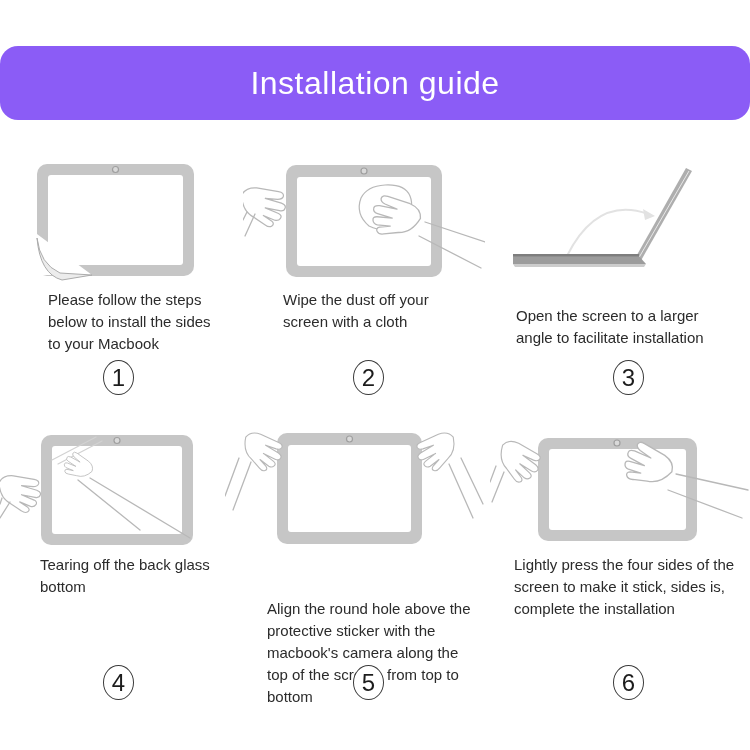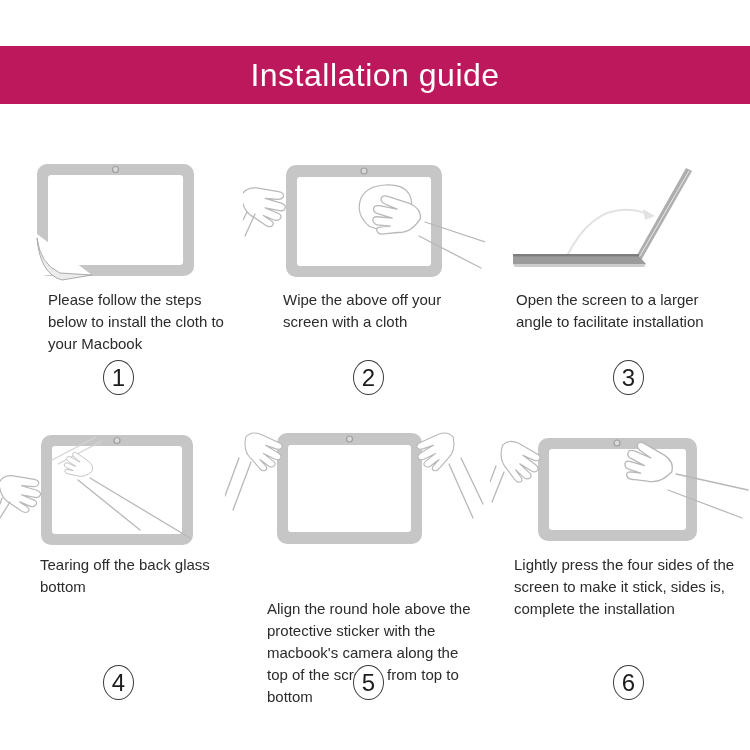--- a/index.html
+++ b/index.html
@@ -1,42 +1,42 @@
 <!DOCTYPE html>
 <html><head>
 <meta charset="utf-8">
 <style>
   html,body{margin:0;padding:0;}
   body{
     width:750px;height:750px;background:#ffffff;position:relative;overflow:hidden;
     font-family:"Liberation Sans",sans-serif;
   }
   .header{
-    position:absolute;left:0;top:46px;width:750px;height:58px;background:#be185d;
-    display:flex;align-items:center;justify-content:center;
+    position:absolute;left:0;top:46px;width:750px;height:74px;background:#8b5cf6;
+    display:flex;align-items:center;justify-content:center;border-radius:18px;
   }
   .header .title{color:#ffffff;font-size:32px;font-weight:400;letter-spacing:.5px;}
   .ill{position:absolute;}
   .caption{position:absolute;font-size:15px;line-height:22px;color:#2b2b2b;}
   .num{
     position:absolute;width:29px;height:33px;border:1.5px solid #3a3a3a;border-radius:50%;
     display:flex;align-items:center;justify-content:center;
     font-size:24px;color:#1c1c1c;background:#fff;
   }
   
   .ill1{left:36px;top:160px;}
   .ill2{left:243px;top:156px;}
   .ill3{left:505px;top:158px;}
   .ill4{left:0px;top:426px;}
   .ill5{left:225px;top:424px;}
   .ill6{left:490px;top:424px;}
   
   .cap1{left:48px;top:289px;width:178px;}
   .cap2{left:283px;top:289px;width:186px;}
-  .cap3{left:516px;top:289px;width:190px;}
+  .cap3{left:516px;top:305px;width:190px;}
   .cap4{left:40px;top:554px;width:182px;}
   .cap5{left:267px;top:554px;width:210px;margin-top:44px;}
   .cap6{left:514px;top:554px;width:234px;}
   
   .num1{left:103px;top:360px;}
   .num2{left:353px;top:360px;}
   .num3{left:613px;top:360px;}
   .num4{left:103px;top:665px;}
   .num5{left:353px;top:665px;}
   .num6{left:613px;top:665px;}
@@ -66,38 +66,38 @@
 <div>
   <div class="ill ill1">
     <svg width="170" height="122" viewBox="0 0 170 122">
       <rect class="frame" x="1" y="4" width="157" height="112" rx="10"></rect>
       <rect class="scr" x="12" y="15" width="135" height="90" rx="3"></rect>
       <circle class="cam" cx="79.5" cy="9.5" r="3"></circle>
       <path d="M1 74 L56 115 L1 115 Z" fill="#ffffff"></path>
       <path d="M1 78 Q4 104 24 113 L56 115 L26 120 Q4 114 1 78 Z" fill="#ececec" stroke="#ababab" stroke-width="1" stroke-linejoin="round"></path>
     </svg>
   </div>
-  <div class="caption cap1">Please follow the steps below to install the cloth to your Macbook</div>
+  <div class="caption cap1">Please follow the steps below to install the sides to your Macbook</div>
   <div class="num num1">1</div>
 </div>
 
 <div>
   <div class="ill ill2">
     <svg width="242" height="134" viewBox="0 0 242 134">
       <rect class="frame" x="43" y="9" width="156" height="112" rx="10"></rect>
       <rect class="scr" x="54" y="21" width="134" height="89" rx="3"></rect>
       <circle class="cam" cx="121" cy="15" r="3"></circle>
       <use href="#glove" class="glove" transform="translate(46,30) scale(-0.95,0.95)"></use>
       <path class="ln" d="M4 56 L0 64 M12 58 L2 80"></path>
       <path class="cloth" d="M118 42 Q124 30 142 29 Q162 28 167 40 Q172 52 162 70 Q142 78 126 70 Q112 58 118 42 Z"></path>
       <use href="#glove" class="glove" transform="translate(138,30) rotate(28)"></use>
       <path class="ln" d="M182 66 L242 86 M176 80 L238 112"></path>
     </svg>
   </div>
-  <div class="caption cap2">Wipe the above off your screen with a cloth</div>
+  <div class="caption cap2">Wipe the dust off your screen with a cloth</div>
   <div class="num num2">2</div>
 </div>
 
 <div>
   <div class="ill ill3">
     <svg width="215" height="120" viewBox="0 0 215 120">
       <path class="arrow" d="M62 98 Q92 38 143 56"></path>
       <polygon points="150,58 138,51 140,62" fill="#e2e2e2"></polygon>
       <polygon points="128,104 181,10 187,13 134,106" fill="#aeaeae"></polygon>
       <path d="M132 103 L184 13" stroke="#e8e8e8" stroke-width="1" fill="none"></path>

